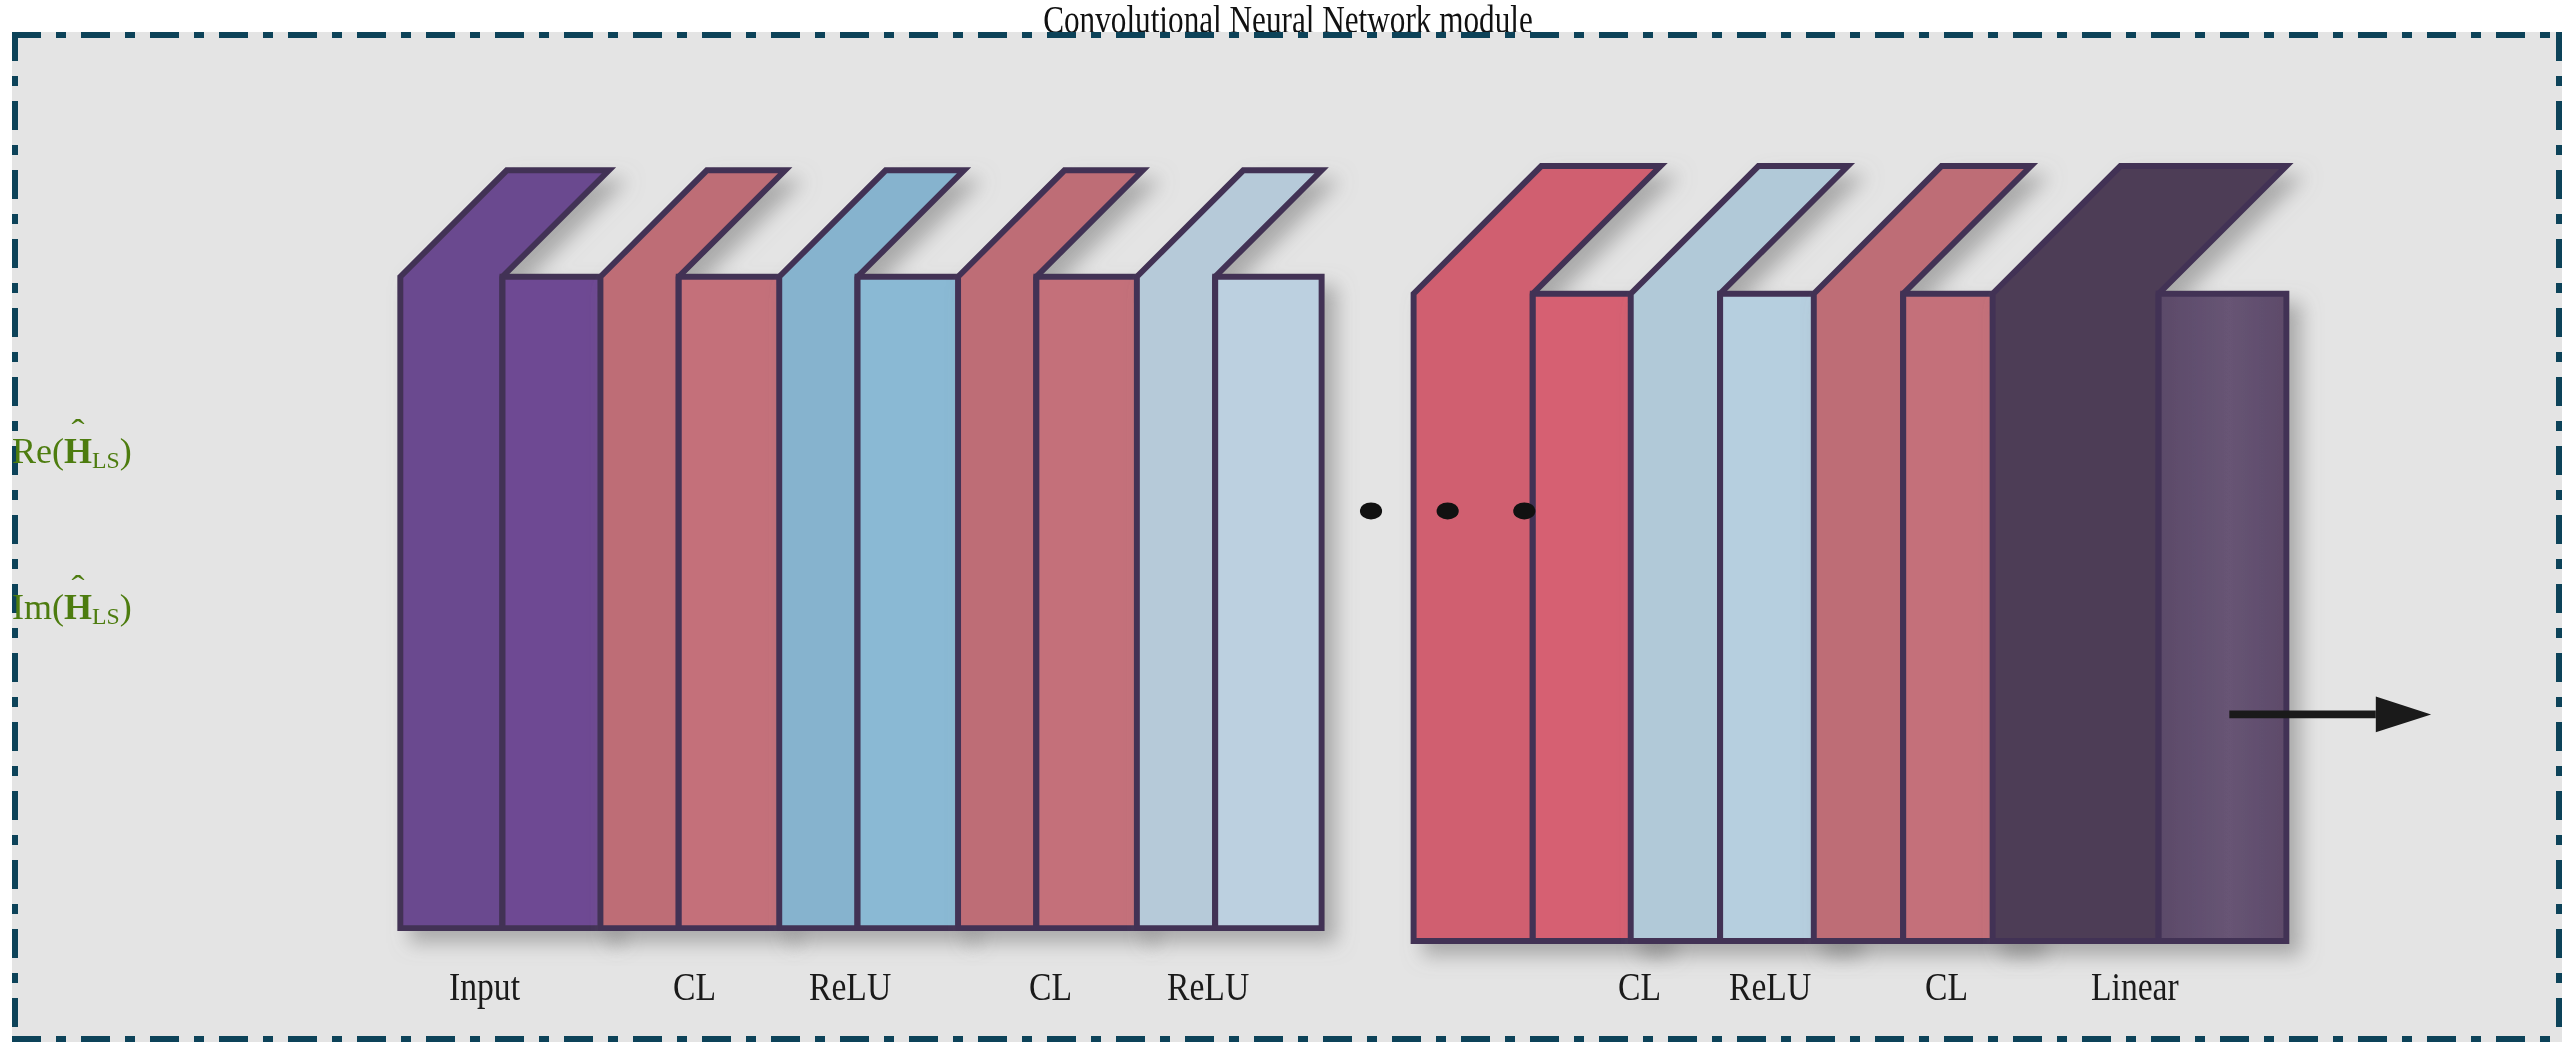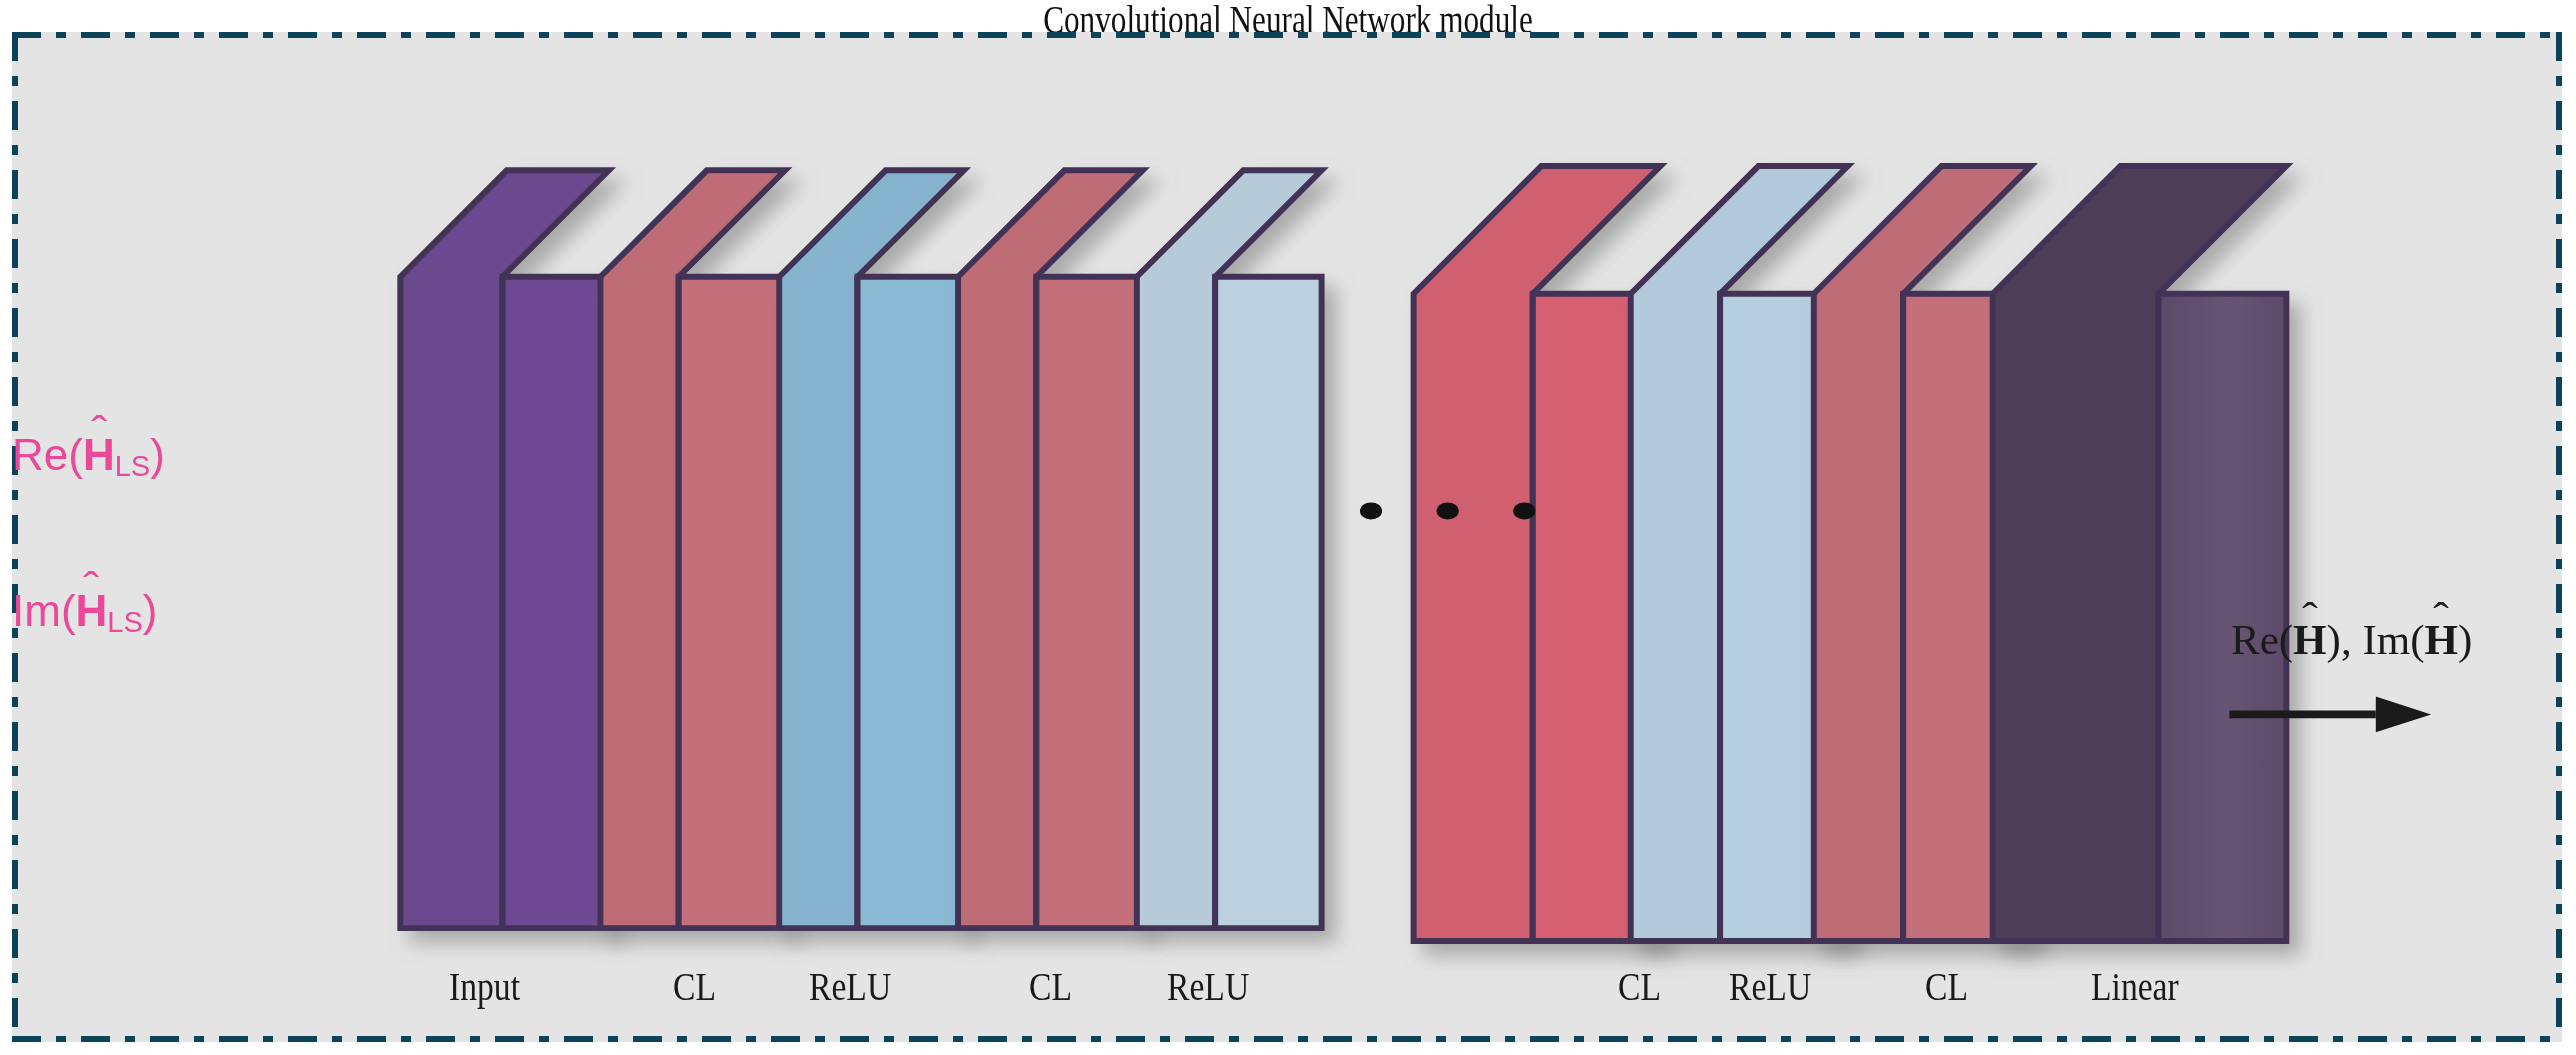--- a/index.html
+++ b/index.html
@@ -34,22 +34,22 @@
     background-size:69px 6px;}
   .dd-v{width:6px;top:0;bottom:0;
     background-image:linear-gradient(to bottom,#0d4359 0 29px,transparent 29px 44px,#0d4359 44px 54px,transparent 54px 69px);
     background-size:6px 69px;}
   #dd-top{top:0;} #dd-bot{bottom:0;}
   #dd-left{left:0;} #dd-right{right:0;}
 
   svg#scene{position:absolute;left:0;top:0;width:2576px;height:1055px;}
 
   .sidelbl{
-    position:absolute; color:#ec4899; white-space:nowrap;
-    font-family:Liberation Sans, sans-serif; font-size:44px;
+    position:absolute; color:#4d7c0f; white-space:nowrap;
+    font-family:Liberation Serif, serif; font-size:36px;
   }
   .mathhat{position:relative;display:inline-block;font-weight:bold;}
   .mathhat .hat{
     position:absolute; left:50%; top:-0.45em; transform:translateX(-50%) scaleX(1.15);
     font-weight:normal; font-size:0.95em; line-height:1;
   }
   .sub{font-size:0.66em; vertical-align:-0.22em; letter-spacing:0px;}
 
   .botlbl{
     position:absolute; color:#1a1a1a; white-space:nowrap;
@@ -146,23 +146,20 @@
   </svg>
 
   <div class="sidelbl" id="lbl-re" style="left:12px;top:430px;">
     <span>Re(</span><span class="mathhat"><span class="hat">̂</span><span>H</span></span><span class="sub">LS</span><span>)</span>
   </div>
 
   <div class="sidelbl" id="lbl-im" style="left:12px;top:558px;margin-top:28px;">
     <span>Im(</span><span class="mathhat"><span class="hat">̂</span><span>H</span></span><span class="sub">LS</span><span>)</span>
   </div>
 
-  <div id="out-label" style="left:2231px;top:615px;">
-    <span>Re(</span><span class="mathhat"><span class="hat">̂</span><span>H</span></span><span>)</span><span>, </span><span>Im(</span><span class="mathhat"><span class="hat">̂</span><span>H</span></span><span>)</span>
-  </div>
 
   <div id="bottom-labels">
       <div class="botlbl" style="left: 449px; top: 962px;">Input</div>
       <div class="botlbl" style="left: 673px; top: 962px;">CL</div>
       <div class="botlbl" style="left: 809px; top: 962px;">ReLU</div>
       <div class="botlbl" style="left: 1029px; top: 962px;">CL</div>
       <div class="botlbl" style="left: 1167px; top: 962px;">ReLU</div>
       <div class="botlbl" style="left: 1618px; top: 962px;">CL</div>
       <div class="botlbl" style="left: 1729px; top: 962px;">ReLU</div>
       <div class="botlbl" style="left: 1925px; top: 962px;">CL</div>

